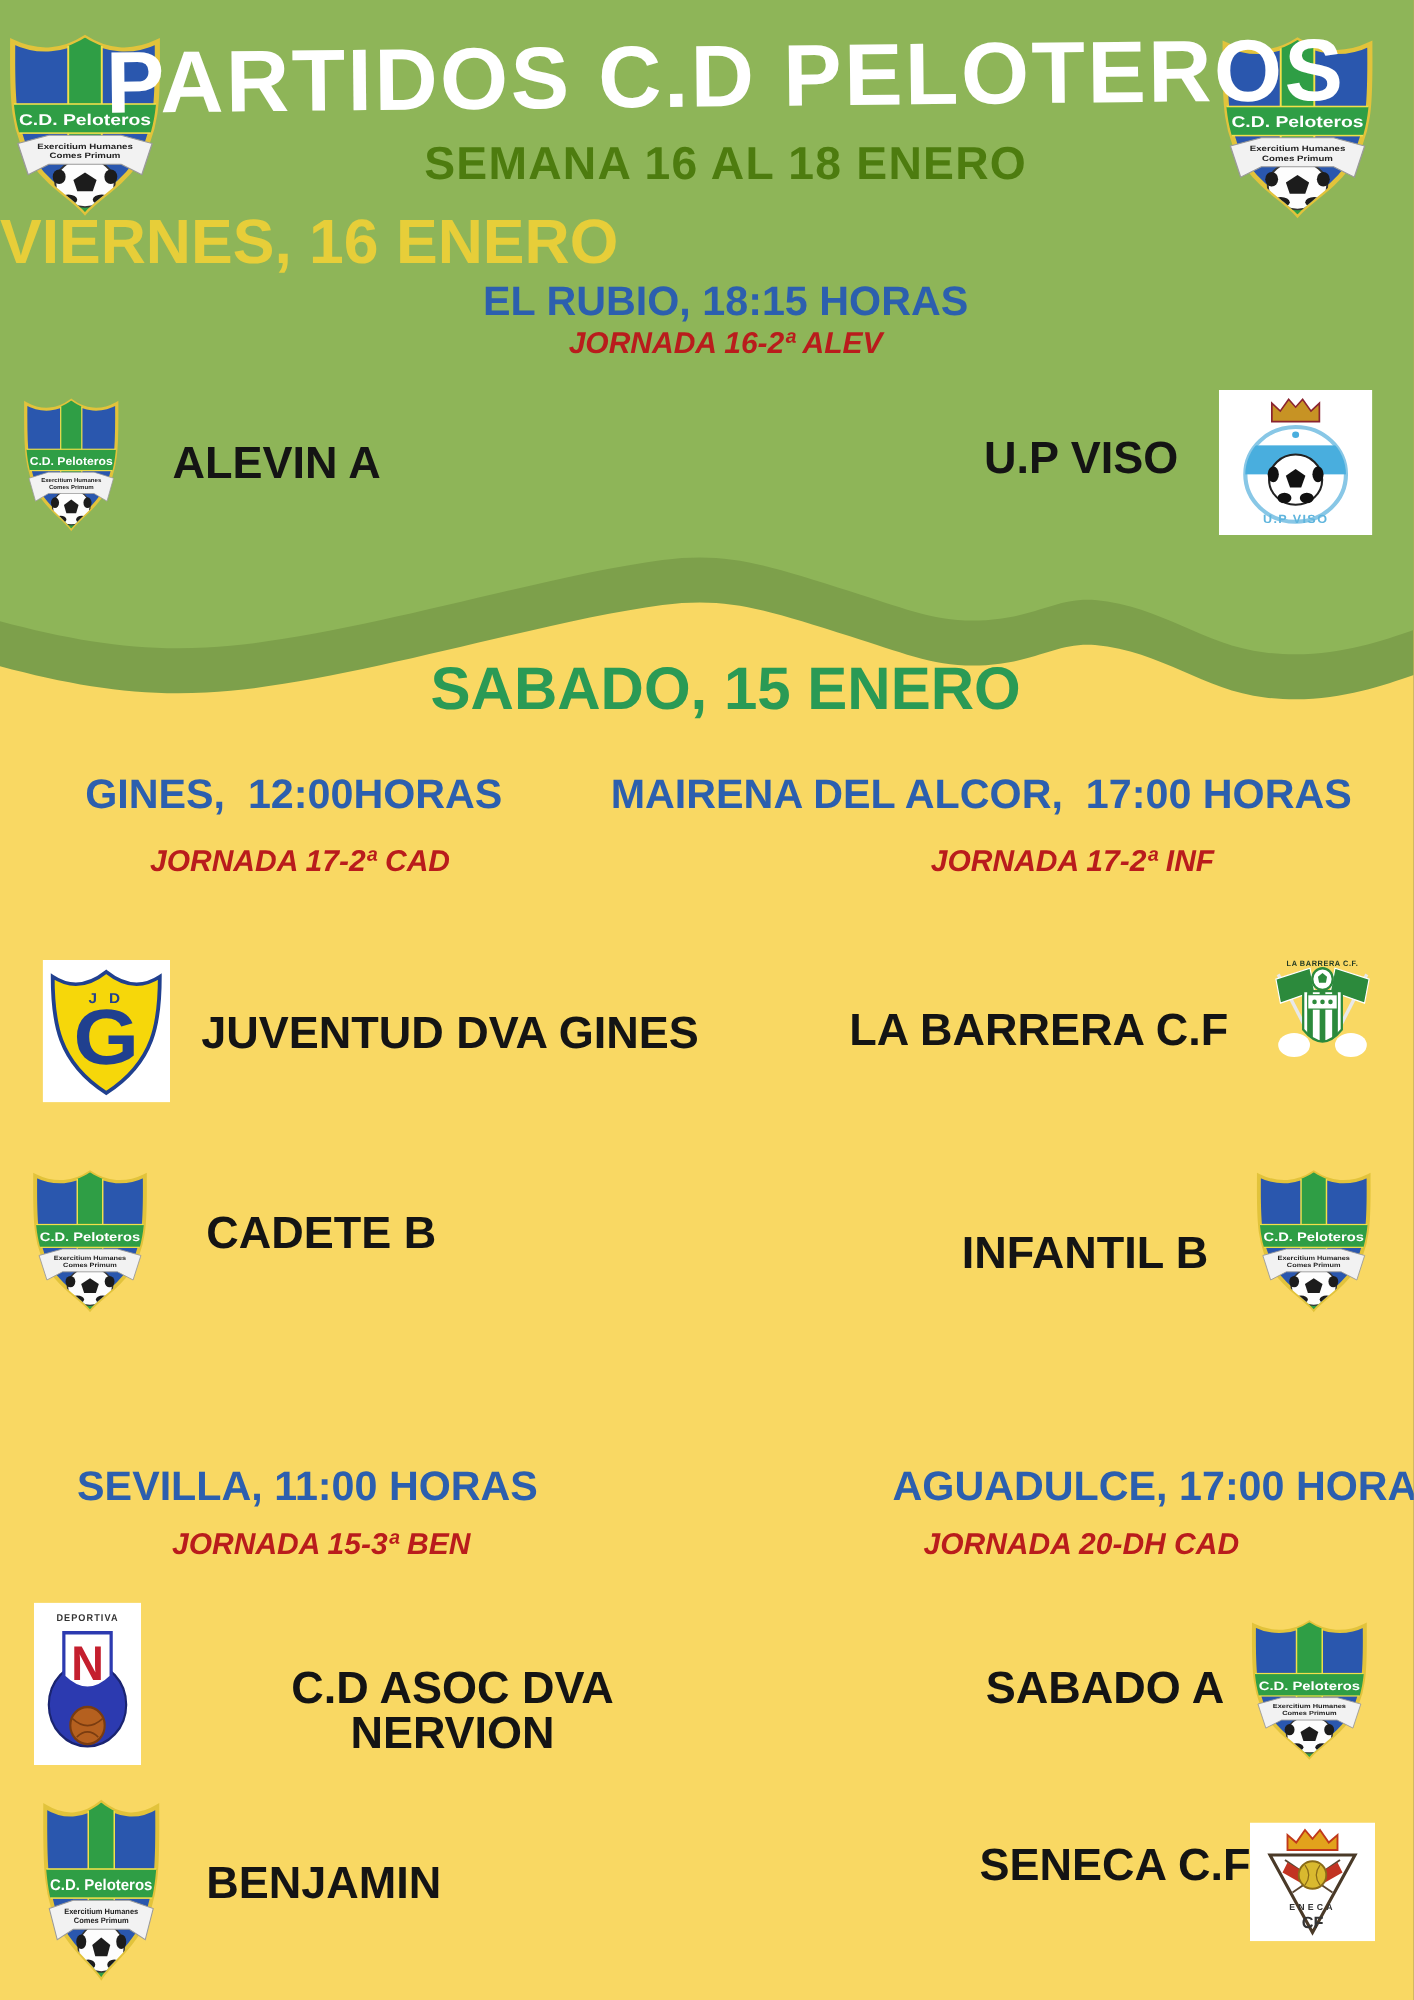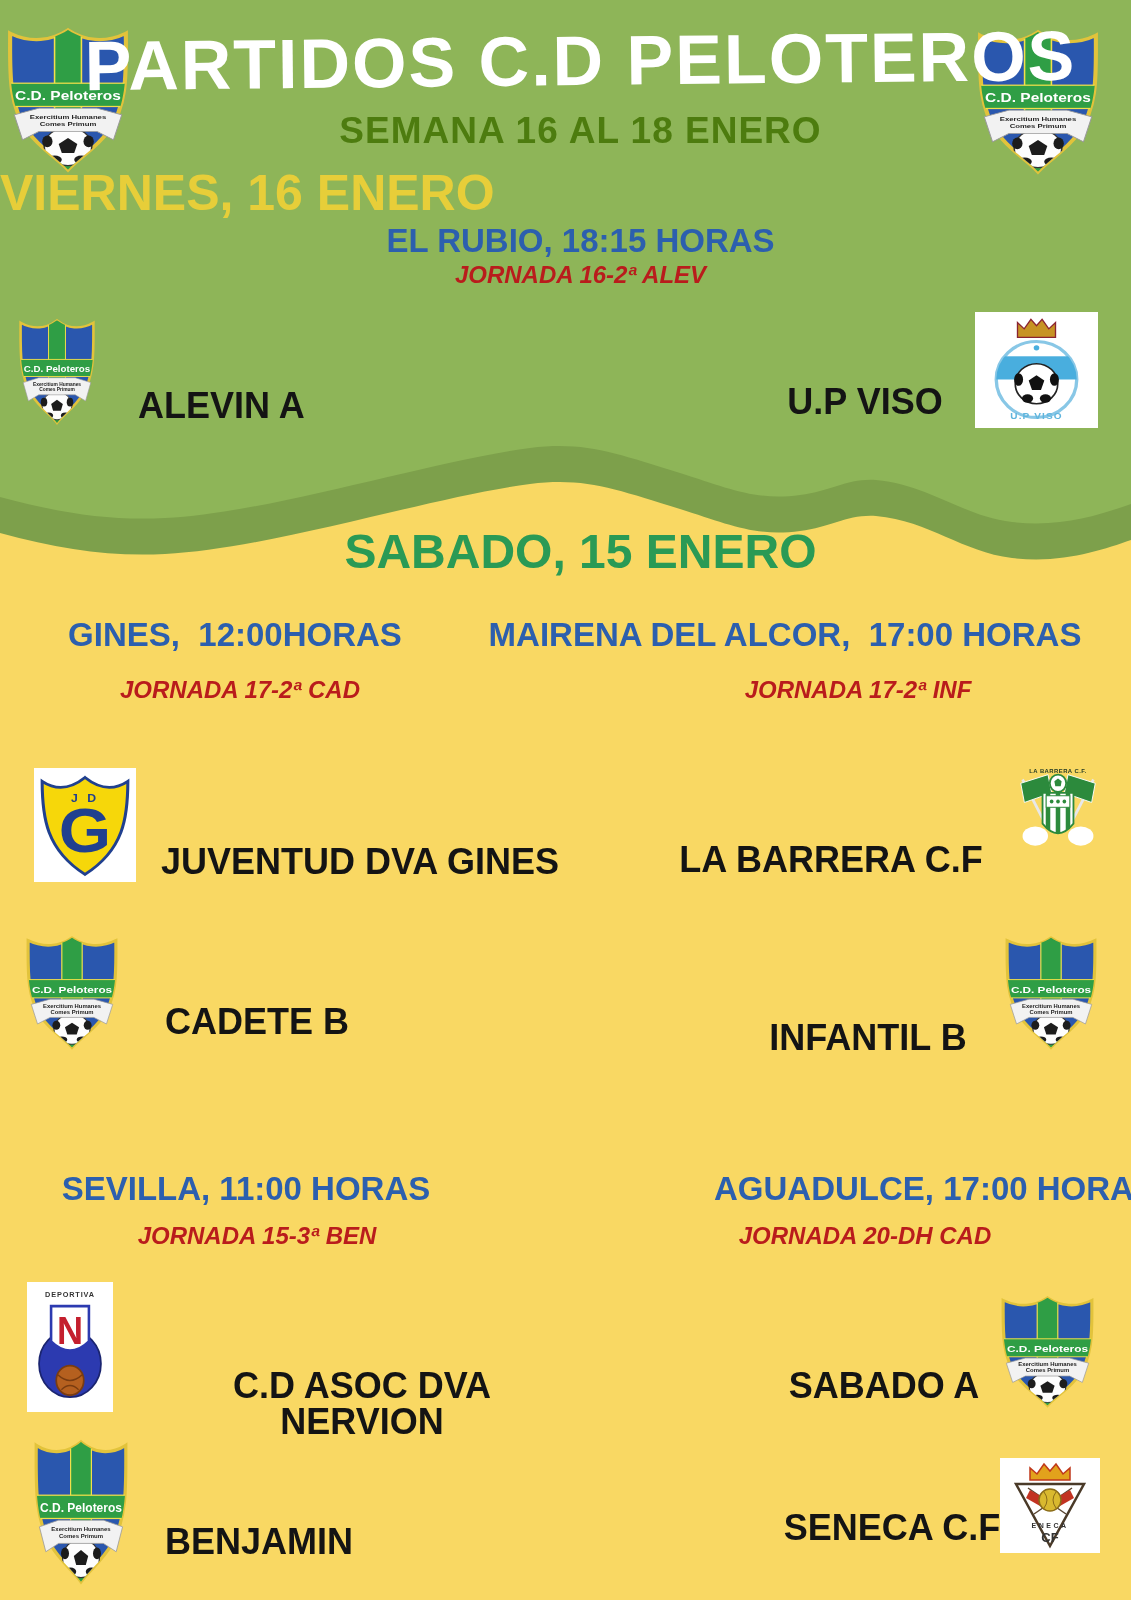--- a/index.html
+++ b/index.html
@@ -14,21 +14,21 @@
   .z1{z-index:1;text-align:center;}
   .title{
     left:0;top:26px;width:100%;font-size:70px;color:#ffffff;
     letter-spacing:2px;text-align:center;transform:rotate(-0.6deg);
   }
   .subtitle{left:0;top:112px;width:100%;font-size:37px;color:#4d7c0f;letter-spacing:1px;text-align:center;}
   .day-yellow{left:0;top:168px;width:100%;font-size:50px;color:#e7ce39;text-align:left;}
   .day-green{width:100%;left:0;font-size:48px;color:#2a9a55;text-align:center;}
   .venue{font-size:33px;color:#2c5fae;white-space:pre;}
   .jornada{font-size:24px;color:#b91c1c;white-space:pre;font-style:italic;}
-  .team{font-size:36px;color:#141414;margin-top:36px;}
+  .team{font-size:36px;color:#141414;}
   .crest{position:absolute;z-index:1;}
 </style>
 </head>
 <body>
 
 <svg width="0" height="0" style="position:absolute" aria-hidden="true">
   <defs>
 
     <symbol id="sym-peloteros" viewBox="0 0 120 190">
       <path id="pel-shield" d="M4,16 C24,28 44,25 60,12 C76,25 96,28 116,16 C116,62 118,102 99,134 C86,156 70,166 60,180 C50,166 34,156 21,134 C2,102 4,62 4,16 Z" fill="#2a57ae" stroke="#e2c33b" stroke-width="4"></path>

